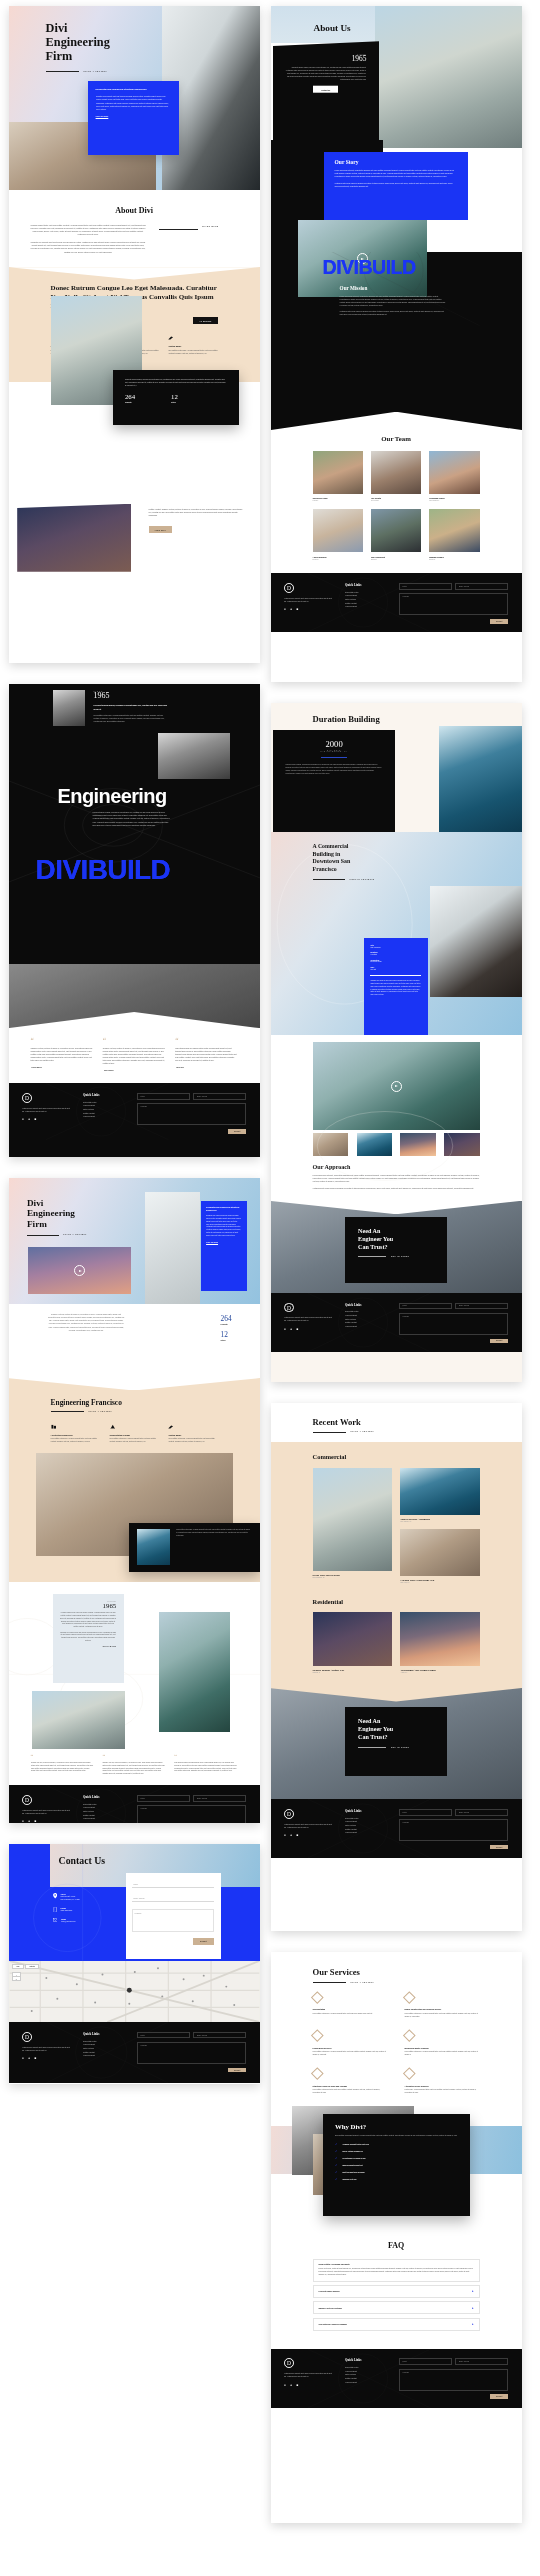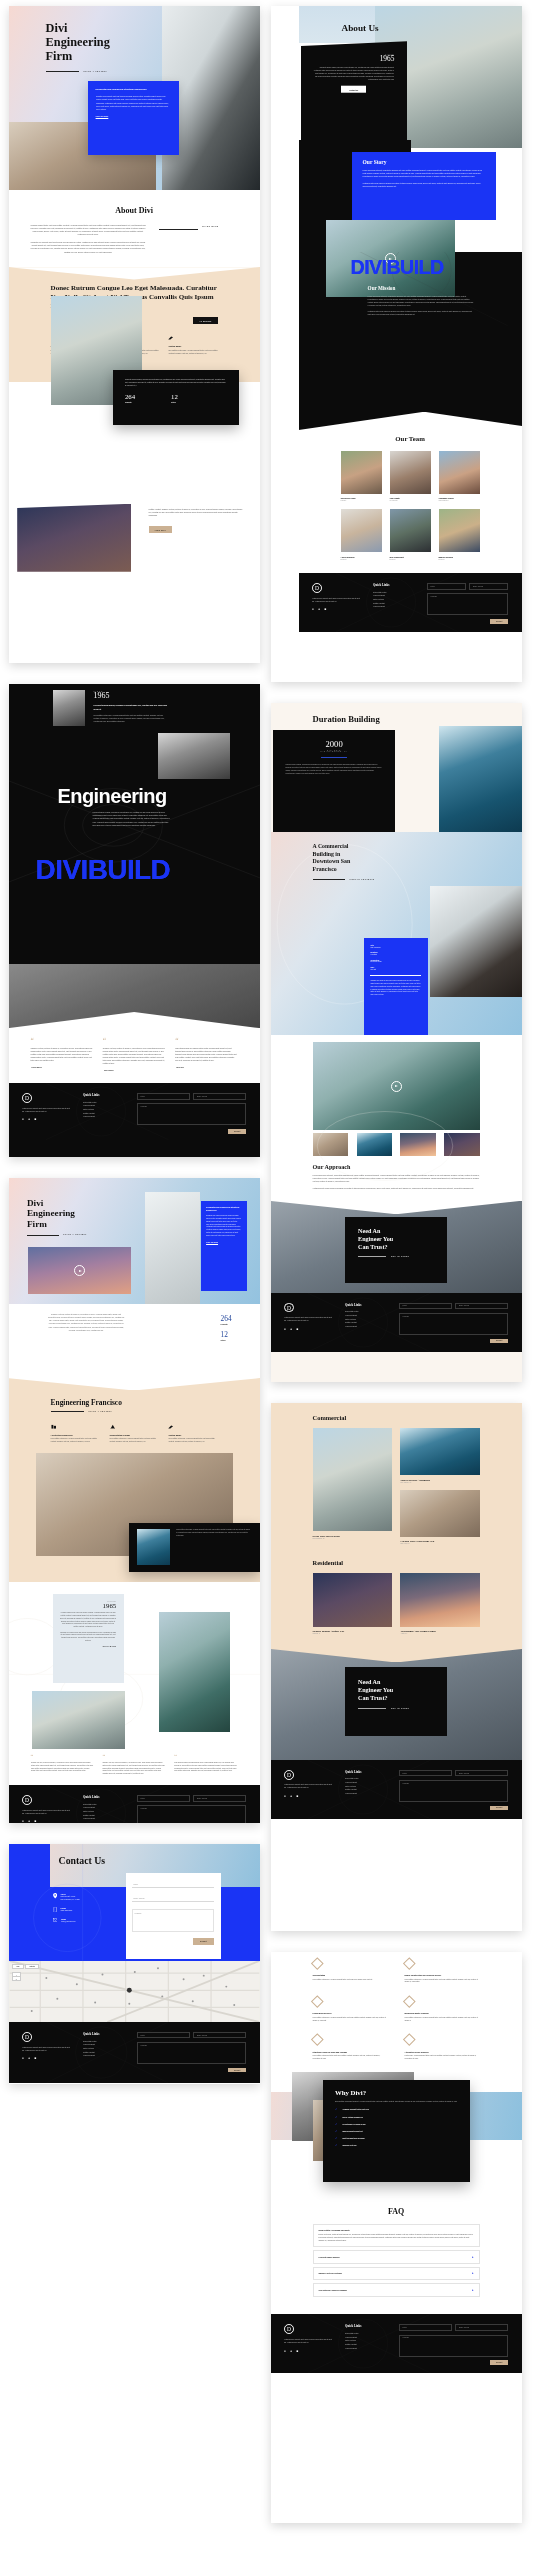--- a/index.html
+++ b/index.html
@@ -531,21 +531,21 @@
             </div>
           </div>
         </div>
       </div>
     </div>
 
   </div>
 
   <div class="col">
 
-    <div class="page" style="height:676px;padding-left:28px;">
+    <div class="page" style="height:676px;">
       <div style="position:relative;height:246px;overflow:hidden;background:#fff;">
         <div style="position:absolute;left:0;top:0;right:0;height:37px;background:linear-gradient(180deg,#cfe0ec 0%,#d9e6ee 100%);"></div>
         <div class="ph ph-bridge" style="position:absolute;right:0;top:0;width:147px;height:142px;"></div>
         <div class="h2" style="position:absolute;left:43px;top:17px;font-size:9.2px;">About Us</div>
 
         <div class="blackbg" style="position:absolute;left:2.5px;top:40px;width:106px;height:107px;padding:9.8px 12.3px 0;transform:skewY(-2.5deg);transform-origin:left top;">
           <div style="transform:skewY(2.5deg);">
             <div style="font-size:1.4px;letter-spacing:1px;color:#999;text-align:right;">SINCE</div>
             <div class="bignum" style="font-size:7.4px;color:#fff;text-align:right;line-height:1.1;">1965</div>
             <div style="font-size:1.6px;line-height:1.9;color:#bfbfbf;text-align:right;margin-top:3.1px;max-height:52px;overflow:hidden;">Praesent sapien massa, convallis a pellentesque nec, egestas non nisi. Nulla porttitor accumsan tincidunt. Vestibulum ante ipsum primis in faucibus orci luctus et ultrices posuere cubilia Curae; Donec velit neque, auctor sit amet aliquam vel, ullamcorper sit amet ligula. Praesent sapien massa, convallis a pellentesque nec, egestas non nisi. Donec sollicitudin molestie malesuada. Donec sollicitudin molestie malesuada. Pellentesque in ipsum id orci porta dapibus. Proin eget tortor risus.</div>
@@ -764,20 +764,27 @@
             <div class="f-in" style="height:22px;margin-top:3.7px;">Message</div>
             <div style="display:flex;justify-content:flex-end;margin-top:3.7px;">
               <span class="btn tan" style="font-size:1.6px;padding:1.8px 5.5px;">Submit</span>
             </div>
           </div>
         </div>
       </div>
     </div>
 
     <div class="page" style="height:528px;">
+      <div style="background:#fff;padding:13.5px 42px 9.8px;">
+        <div class="h2" style="font-size:8.6px;">Recent Work</div>
+        <div style="display:flex;align-items:center;gap:4.9px;margin-top:4.9px;">
+          <div class="rule" style="width:33px;"></div>
+          <span class="lbl">START A PROJECT</span>
+        </div>
+      </div>
 
       <div class="tanbg" style="padding:11px 42px 14.7px;">
         <div class="h2" style="font-size:6.4px;">Commercial</div>
         <div style="display:flex;gap:8.6px;margin-top:7.4px;">
           <div style="flex:1;">
             <div class="ph ph-bridge" style="height:103px;"></div>
             <div class="ttl-sm" style="margin-top:3.1px;">Proin Eget Tortor Risus</div>
             <div class="sm-cap">San Francisco, CA</div>
           </div>
           <div style="flex:1;">
@@ -856,20 +863,27 @@
             <div class="f-in" style="height:22px;margin-top:3.7px;">Message</div>
             <div style="display:flex;justify-content:flex-end;margin-top:3.7px;">
               <span class="btn tan" style="font-size:1.6px;padding:1.8px 5.5px;">Submit</span>
             </div>
           </div>
         </div>
       </div>
     </div>
 
     <div class="page" style="height:571px;">
+      <div style="background:#fff;padding:14.7px 42px 3.7px;">
+        <div class="h2" style="font-size:8.6px;">Our Services</div>
+        <div style="display:flex;align-items:center;gap:4.9px;margin-top:4.9px;">
+          <div class="rule" style="width:33px;"></div>
+          <span class="lbl">START A PROJECT</span>
+        </div>
+      </div>
 
       <div style="background:#fff;padding:6.1px 42px 4.9px;display:grid;grid-template-columns:1fr 1fr;gap:12.3px 17px;">
         <div>
           <div class="diamond"></div>
           <div style="font-size:1.8px;font-weight:700;color:#111;margin-top:4.9px;">Transportation</div>
           <div class="body-txt" style="font-size:1.6px;margin-top:2.5px;">Sed porttitor lectus nibh. Vivamus suscipit tortor eget felis lorem ipsum dolor amet sit</div>
         </div>
         <div>
           <div class="diamond"></div>
           <div style="font-size:1.8px;font-weight:700;color:#111;margin-top:4.9px;">Bridge Construction and Repairing Service</div>

